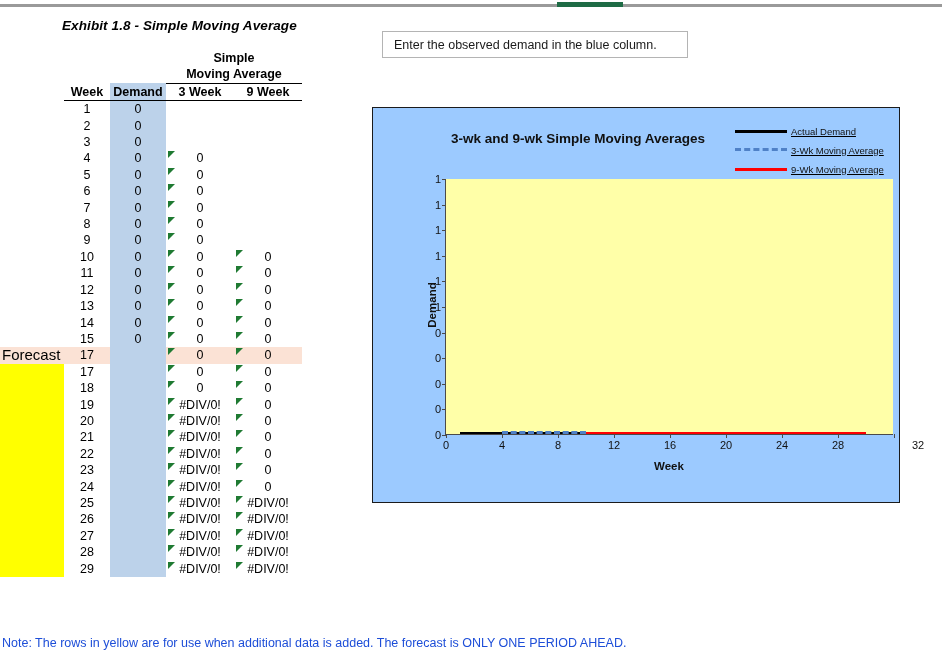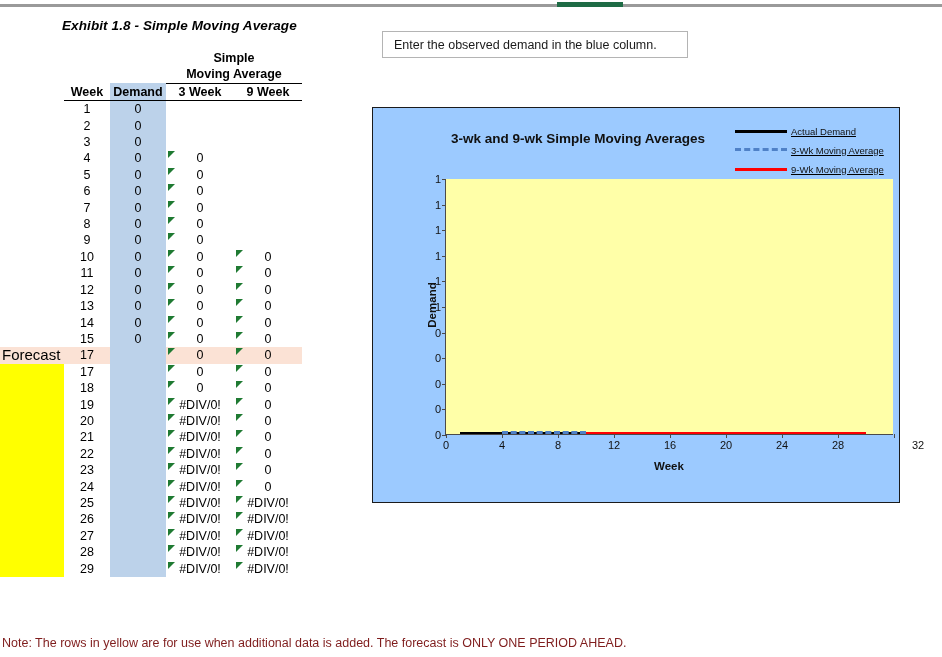--- a/index.html
+++ b/index.html
@@ -96,21 +96,21 @@
     font-size:11.5px;font-weight:bold;color:#111;
   }
   .series-line{position:absolute;height:0;}
   #series-actual{border-top:2.6px solid #000;}
   #series-ma3{border-top:3px dashed #4f81c7;}
   #series-ma9{border-top:2.6px solid #ff0000;}
 
   
   #footnote{
     position:absolute;left:2px;top:636px;width:930px;
-    font-size:12.5px;color:#7f1d1d;white-space:nowrap;
+    font-size:12.5px;color:#1d4ed8;white-space:nowrap;
   }
 </style>
 </head>
 <body>
 
 <div id="ribbon-strip"></div>
 <div id="ribbon-active-tab"></div>
 
 <div id="exhibit-title">Exhibit 1.8 - Simple Moving Average</div>
 

